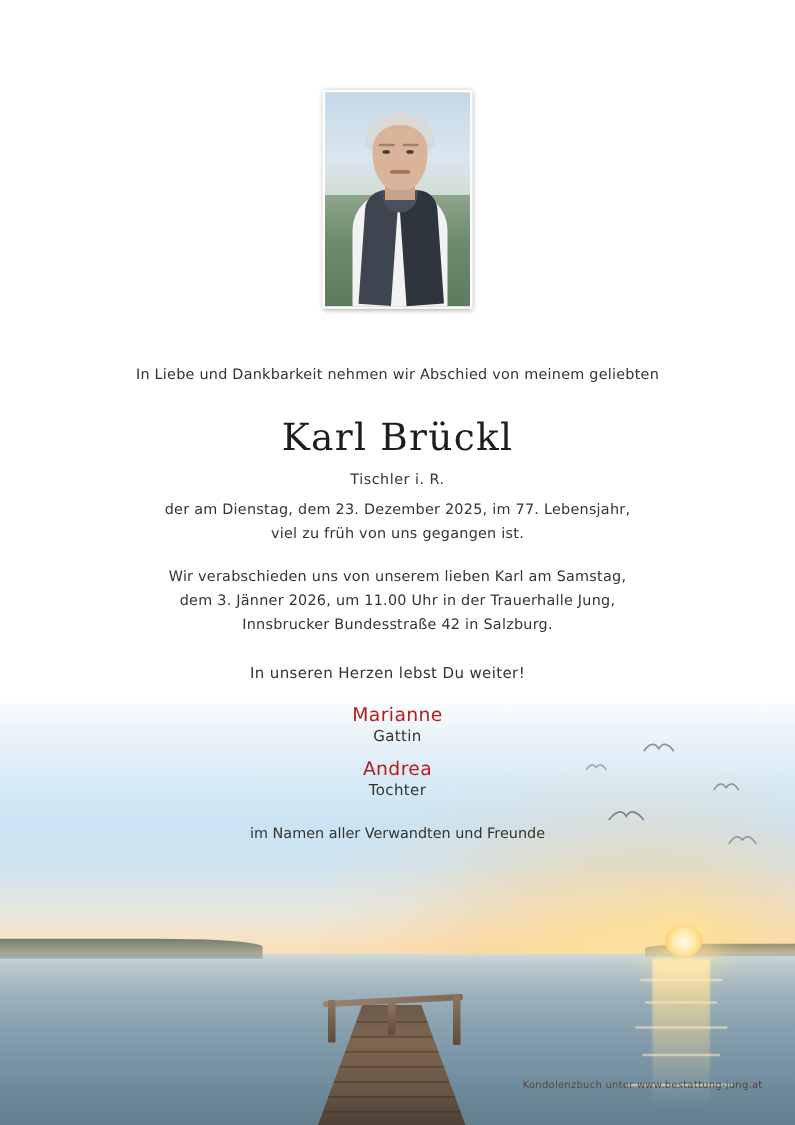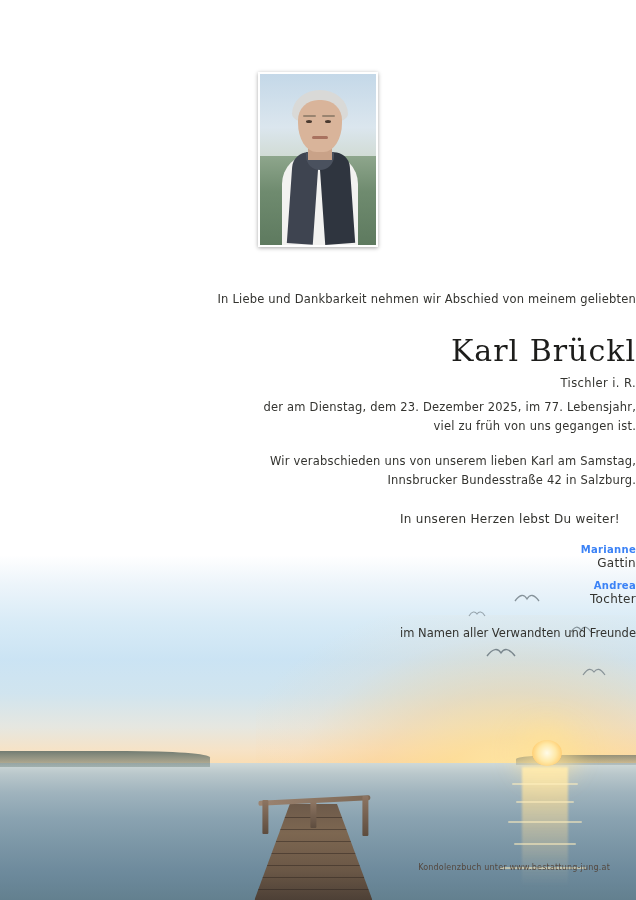--- a/index.html
+++ b/index.html
@@ -250,21 +250,21 @@
     width: 28px; height: 18px;
     background: #4a515e;
     border-radius: 0 0 14px 14px;
   }
 
   
   .content {
     position: absolute;
     left: 0; right: 0;
     top: 290px;
-    text-align: right;
+    text-align: center;
     color: #2a2a2a;
     font-family: "DejaVu Sans", sans-serif;
   }
   .line {
     font-size: 11.5px;
     line-height: 19px;
     letter-spacing: 0.2px;
     color: #33332f;
   }
   .para { margin-bottom: 16px; }
@@ -282,23 +282,23 @@
     color: #33332f;
     margin-bottom: 8px;
   }
   .heart-line {
     font-size: 12px;
     color: #33332f;
     margin: 22px 16px 18px 0;
     letter-spacing: 0.3px;
   }
   .survivor-name {
-    font-size: 10px;
-    font-weight: bold;
-    color: #3b82f6;
+    font-size: 15px;
+    font-weight: normal;
+    color: #b91c1c;
     margin-top: 10px;
     letter-spacing: 0.3px;
   }
   .survivor-rel {
     font-size: 12px;
     color: #33332f;
     margin-top: 1px;
     letter-spacing: 0.3px;
   }
   .closing {
@@ -412,20 +412,21 @@
     <div class="name">Karl Brückl</div>
     <div class="subname">Tischler i. R.</div>
 
     <div class="para">
       <div class="line">der am Dienstag, dem 23. Dezember 2025, im 77. Lebensjahr,</div>
       <div class="line">viel zu früh von uns gegangen ist.</div>
     </div>
 
     <div class="para">
       <div class="line">Wir verabschieden uns von unserem lieben Karl am Samstag,</div>
+      <div class="line">dem 3. Jänner 2026, um 11.00 Uhr in der Trauerhalle Jung,</div>
       <div class="line">Innsbrucker Bundesstraße 42 in Salzburg.</div>
     </div>
 
     <div class="heart-line">In unseren Herzen lebst Du weiter!</div>
 
     <div>
       <div>
         <div class="survivor-name">Marianne</div>
         <div class="survivor-rel">Gattin</div>
       </div>

